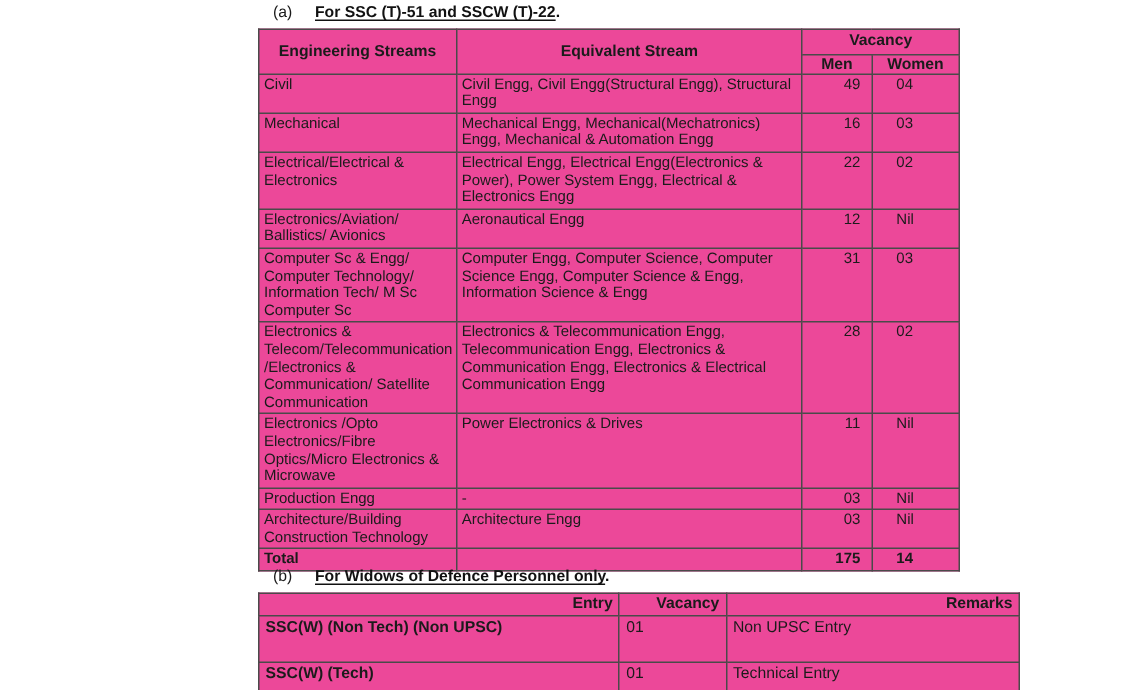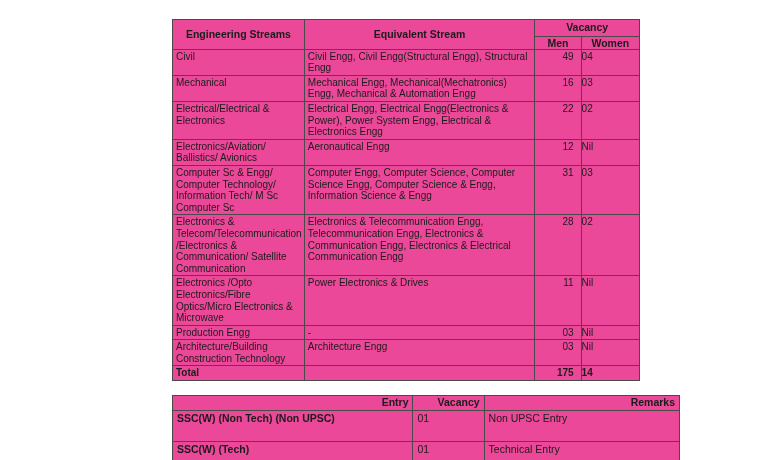--- a/index.html
+++ b/index.html
@@ -96,21 +96,21 @@
     font-size: 10.5px;
     padding: 0px 3px;
     line-height: 12px;
   }
   #main-table td.num {
     text-align: right;
     padding-right: 7px;
   }
   #main-table td.wom {
     text-align: left;
-    padding-left: 0;
+    padding-left: 16px;
   }
   #main-table tr.total td {
     font-weight: bold;
   }
   #main-table tr.total td.num,
   #main-table tr.total td.wom {
     font-weight: bold;
   }
 
   .c-stream { width: 131px; }
@@ -141,20 +141,23 @@
   .w-vac    { width: 71px; }
   .w-rem    { width: 195px; }
 
   .rowtall td { height: 25px; }
 </style>
 </head>
 <body>
 
 <div class="page">
 
+  <div class="sec-a-head">
+    <span class="sec-label">(a)</span><span class="sec-title">For SSC (T)-51 and SSCW (T)-22</span><span class="sec-dot">.</span>
+  </div>
 
   <table class="doc" id="main-table">
     <colgroup>
       <col class="c-stream">
         <col class="c-equiv">
         <col class="c-men">
         <col class="c-women">
     </colgroup>
     <thead>
       <tr>
@@ -224,20 +227,23 @@
       </tr>
       <tr class="total" style="height:13px">
         <td>Total</td>
         <td></td>
         <td class="num">175</td>
         <td class="wom">14</td>
       </tr>
     </tbody>
   </table>
 
+  <div class="sec-b-head">
+    <span class="sec-label">(b)</span><span class="sec-title">For Widows of Defence Personnel only</span><span class="sec-dot">.</span>
+  </div>
 
   <table class="doc" id="widow-table">
     <colgroup>
       <col class="w-entry">
         <col class="w-vac">
         <col class="w-rem">
     </colgroup>
     <thead>
       <tr>
         <th>Entry</th>

